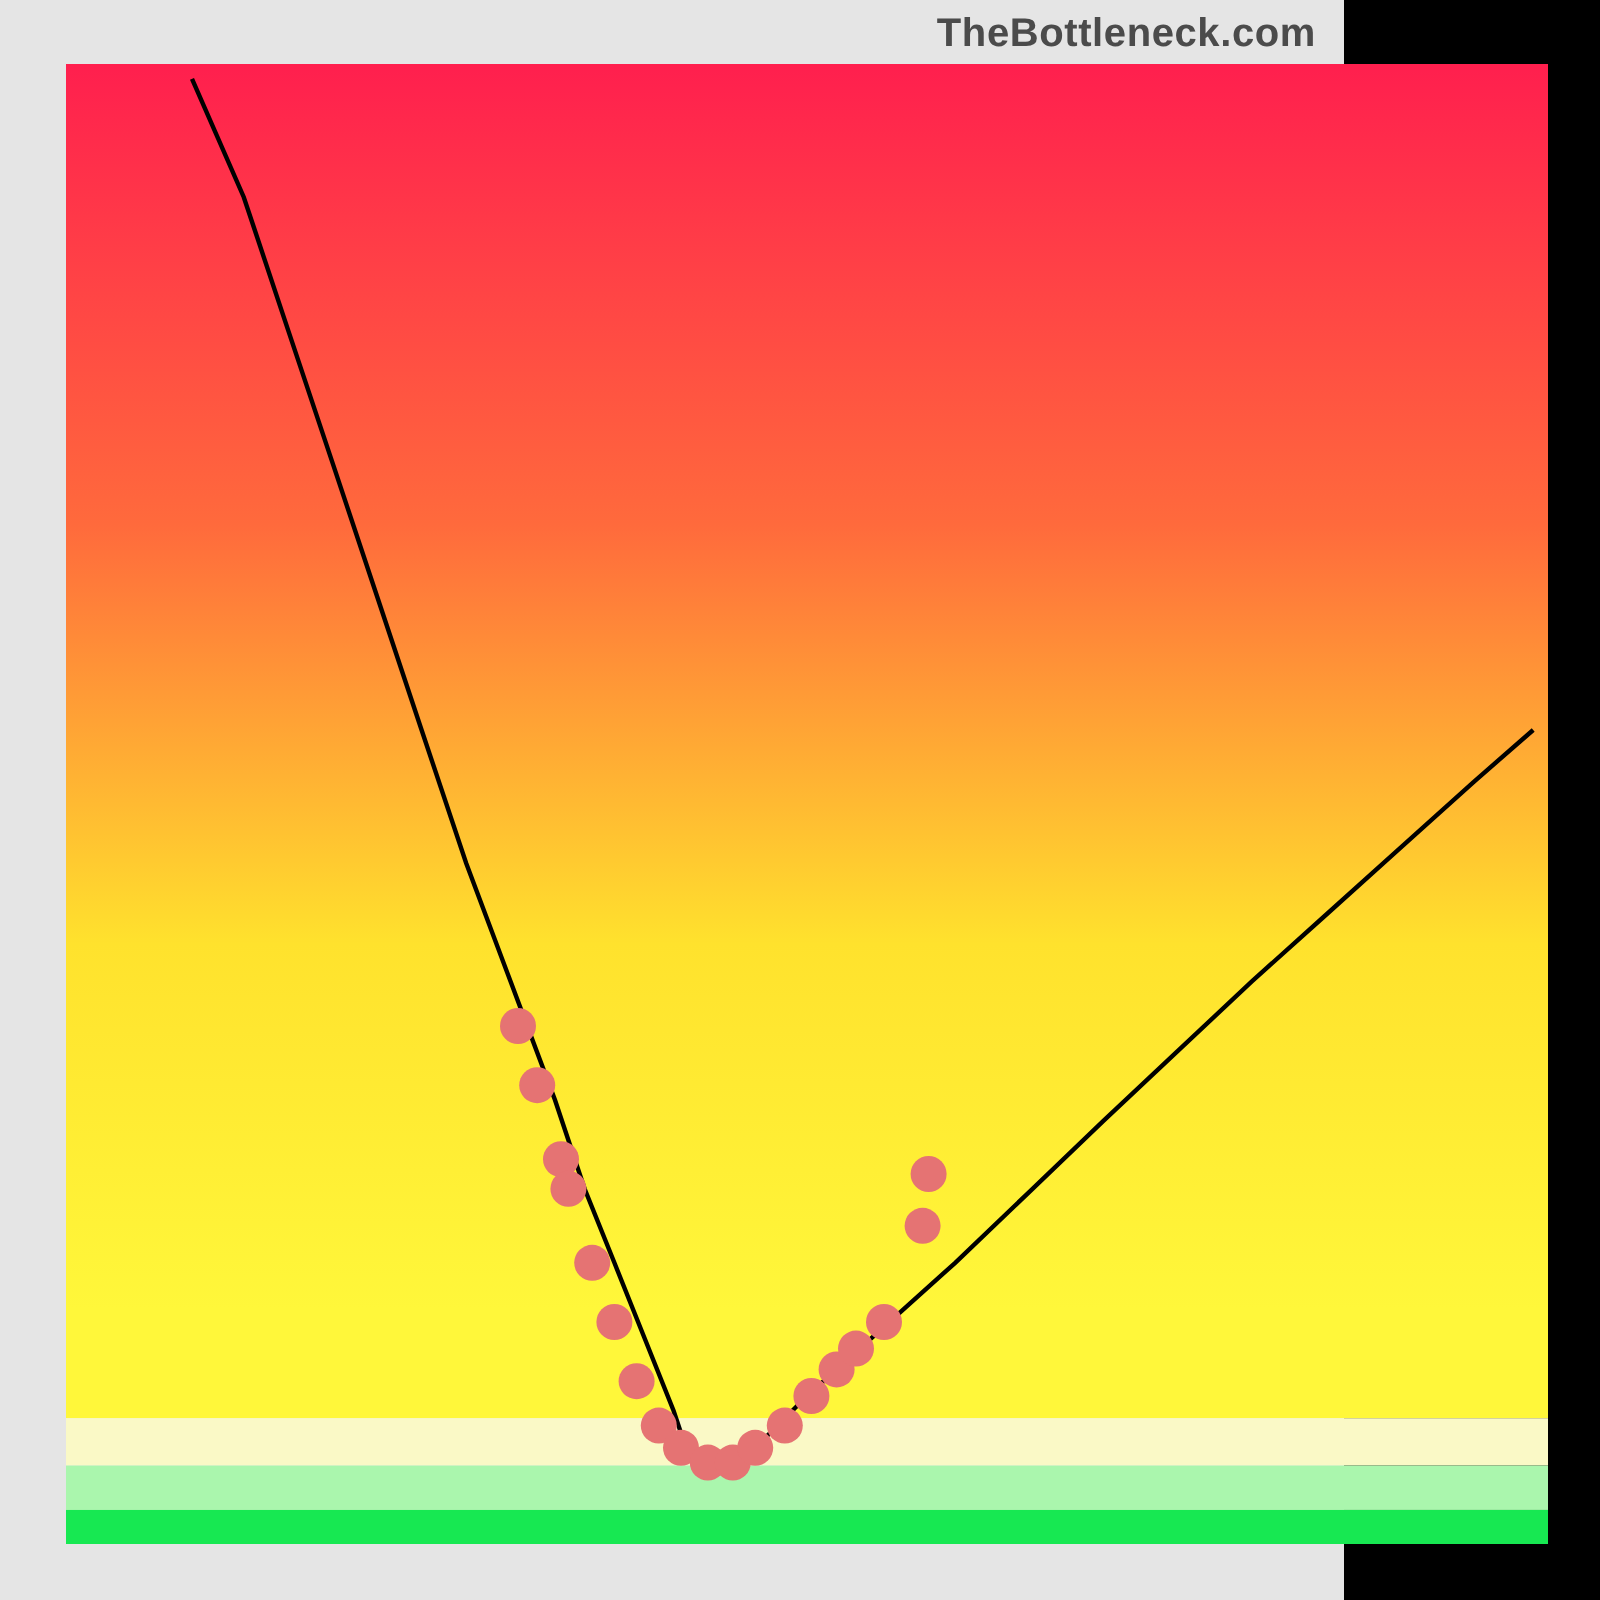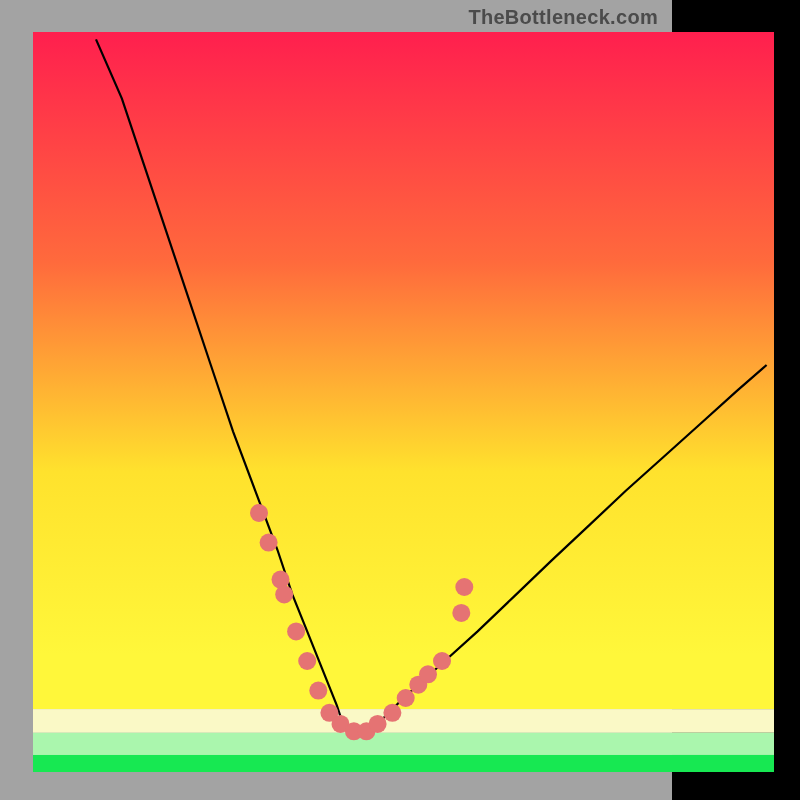--- a/index.html
+++ b/index.html
@@ -8,21 +8,21 @@
     width: 800px;
     height: 800px;
     background: #000;
     font-family: Arial, sans-serif;
     overflow: hidden;
   }
   .wrapper {
     position: relative;
     width: 672px;
     height: 800px;
-    background: #a3a3a3;
+    background: #e5e5e5;
   }
   .watermark {
     position: absolute;
     top: 6px;
     right: 14px;
     color: #4b4b4b;
     font-size: 20px;
     font-weight: bold;
     letter-spacing: 0.3px;
     z-index: 10;

